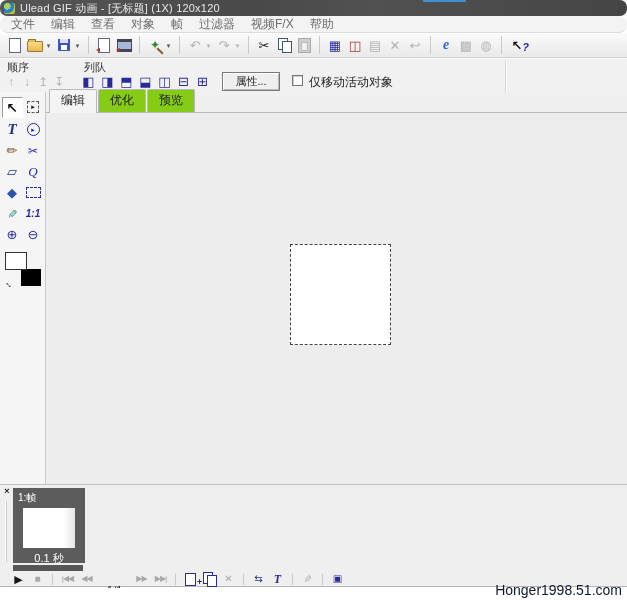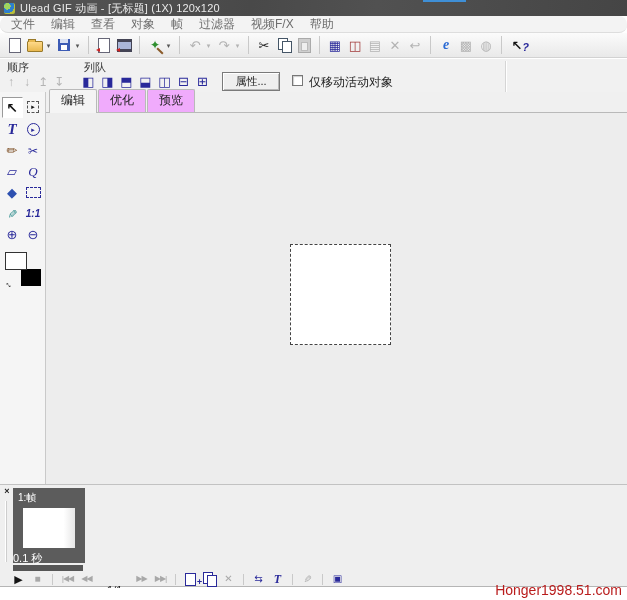--- a/index.html
+++ b/index.html
@@ -2,21 +2,21 @@
 <html><head>
 <meta charset="utf-8">
 <style>
   html,body{margin:0;padding:0;background:#fff;}
   body{font-family:"Liberation Sans","DejaVu Sans",sans-serif;}
   #app{position:relative;width:627px;height:600px;background:#fff;overflow:hidden;}
 
   
   .titlebar{position:absolute;left:0;top:0;width:100%;height:16px;
     background:linear-gradient(100deg,#565656 0%,#494949 40%,#515151 60%,#454545 100%);
-    display:flex;align-items:center;padding:0 4px;box-sizing:border-box;}
+    display:flex;align-items:center;padding:0 4px;box-sizing:border-box;border-radius:7px;}
   .app-icon{width:11px;height:11px;margin-right:5px;border-radius:2px;
     background:radial-gradient(circle at 30% 30%,#9fd45f 0 30%,#2e7fd0 31% 62%,#b8bf3a 63%);}
   .title-text{color:#e9e9e9;font-size:11px;white-space:nowrap;letter-spacing:.2px;}
   .blue-sliver{position:absolute;left:423px;top:0;width:43px;height:2px;background:#3f8fd6;}
 
   
   .menubar{position:absolute;left:0;top:16px;width:100%;height:17px;background:#f3f3f3;
     border-bottom:1px solid #dddddd;display:flex;align-items:center;padding-left:3px;box-sizing:border-box;border-radius:8px;}
   .menu-item{font-size:12px;color:#6e6e6e;padding:0 8px;white-space:nowrap;}
 
@@ -95,56 +95,56 @@
   [data-name="eyedropper-tool"] .glyph{transform:rotate(90deg);font-size:12px;}
   [data-name="actual-size-tool"] .glyph{font-size:10px;font-weight:bold;font-style:italic;}
   .swatches{position:relative;width:36px;height:34px;margin:8px auto 0;}
   .fg-swatch{position:absolute;left:0;top:0;width:20px;height:16px;background:#fff;border:1px solid #333;z-index:2;}
   .bg-swatch{position:absolute;right:0;bottom:0;width:20px;height:17px;background:#000;z-index:1;}
   .swap-colors{position:absolute;left:0;bottom:-3px;font-size:9px;color:#111;transform:rotate(45deg);}
 
   .workarea{flex:1;display:flex;flex-direction:column;background:#ededed;min-width:0;}
   .tabs{height:20px;background:#f0f0f0;border-bottom:1px solid #b9b9b9;display:flex;align-items:flex-end;padding-left:3px;}
   .tab{font-size:12px;color:#222;padding:2px 11px 3px;border:1px solid #b9b9b9;border-bottom:none;
-    margin-right:1px;background:#f0abfc;border-radius:2px 2px 0 0;}
+    margin-right:1px;background:#84cc16;border-radius:2px 2px 0 0;}
   .tab.active{background:#f4f4f4;position:relative;top:1px;padding-bottom:4px;}
   .canvas{flex:1;position:relative;}
   .selection{position:absolute;left:244px;top:131px;width:99px;height:99px;background:#fff;border:1px dashed #444;}
 
   
   .framebar{position:absolute;left:0;top:484px;width:100%;height:88px;background:#efefef;
     border-top:1px solid #c2c2c2;box-sizing:border-box;}
   .fp-close{position:absolute;left:2px;top:1px;width:10px;height:10px;font-size:9px;line-height:10px;
     text-align:center;color:#222;font-weight:bold;}
   .fp-rail{position:absolute;left:6px;top:16px;bottom:10px;width:1px;background:#cdcdcd;box-shadow:-1px 0 0 #fff;}
   .frame-card{position:absolute;left:13px;top:3px;width:72px;height:75px;background:#5c5c5c;color:#fff;}
   .frame-card .fc-title{font-size:10px;padding:3px 0 0 5px;}
   .frame-card .fc-thumb{width:52px;height:40px;margin:3px auto 0;background:linear-gradient(90deg,#fff 78%,#e6e6e6);}
-  .frame-card .fc-delay{font-size:11px;text-align:left;margin-top:3px;}
+  .frame-card .fc-delay{font-size:11px;text-align:center;margin-top:3px;}
   .fp-scroll{position:absolute;left:13px;top:80px;width:70px;height:6px;background:#565656;}
 
   
   .playbar{position:absolute;left:0;top:572px;width:100%;height:15px;background:#efefef;
     border-bottom:1px solid #b5b5b5;display:flex;align-items:center;padding-left:10px;box-sizing:border-box;gap:2px;}
   .pbtn{display:inline-flex;align-items:center;justify-content:center;min-width:17px;height:13px;
     font-size:10px;color:#29299a;position:relative;line-height:1;}
   .pbtn.disabled{color:#a8a8a8 !important;}
   .pbtn.sep{min-width:1px;width:1px;height:11px;background:#c9c9c9;margin:0 4px;}
   .pbtn.text{font-size:11px;color:#222;min-width:34px;margin-top:23px;}
   [data-name="play-button"]{color:#141414;font-size:11px;}
   [data-name="first-frame-button"],[data-name="prev-frame-button"],
   [data-name="next-frame-button"],[data-name="last-frame-button"]{font-size:8px;letter-spacing:-1px;}
   [data-name="add-frame-button"] .glyph{width:9px;height:11px;background:#fff;border:1px solid #29299a;}
   [data-name="add-frame-button"] .glyph2{color:#29299a;left:auto;right:-3px;bottom:-1px;font-size:9px;}
   [data-name="banner-text-button"] .glyph{font-family:"Liberation Serif","DejaVu Serif",serif;font-weight:bold;font-size:12px;}
   [data-name="pen-button"] .glyph{transform:rotate(90deg);}
 
   
   .bottomstrip{position:absolute;left:0;top:588px;width:100%;height:12px;background:#fff;}
-  .watermark{position:absolute;right:5px;top:582px;font-size:14px;color:#b91c1c;}
+  .watermark{position:absolute;right:5px;top:582px;font-size:14px;color:#0f172a;}
 </style>
 </head>
 <body>
 
 <div id="app" data-name="app-window">
 
   <div class="titlebar" data-name="titlebar">
     <span class="app-icon" data-name="app-icon"></span>
     <span class="title-text" data-name="window-title">Ulead GIF 动画 - [无标题] (1X) 120x120</span>
   </div>

